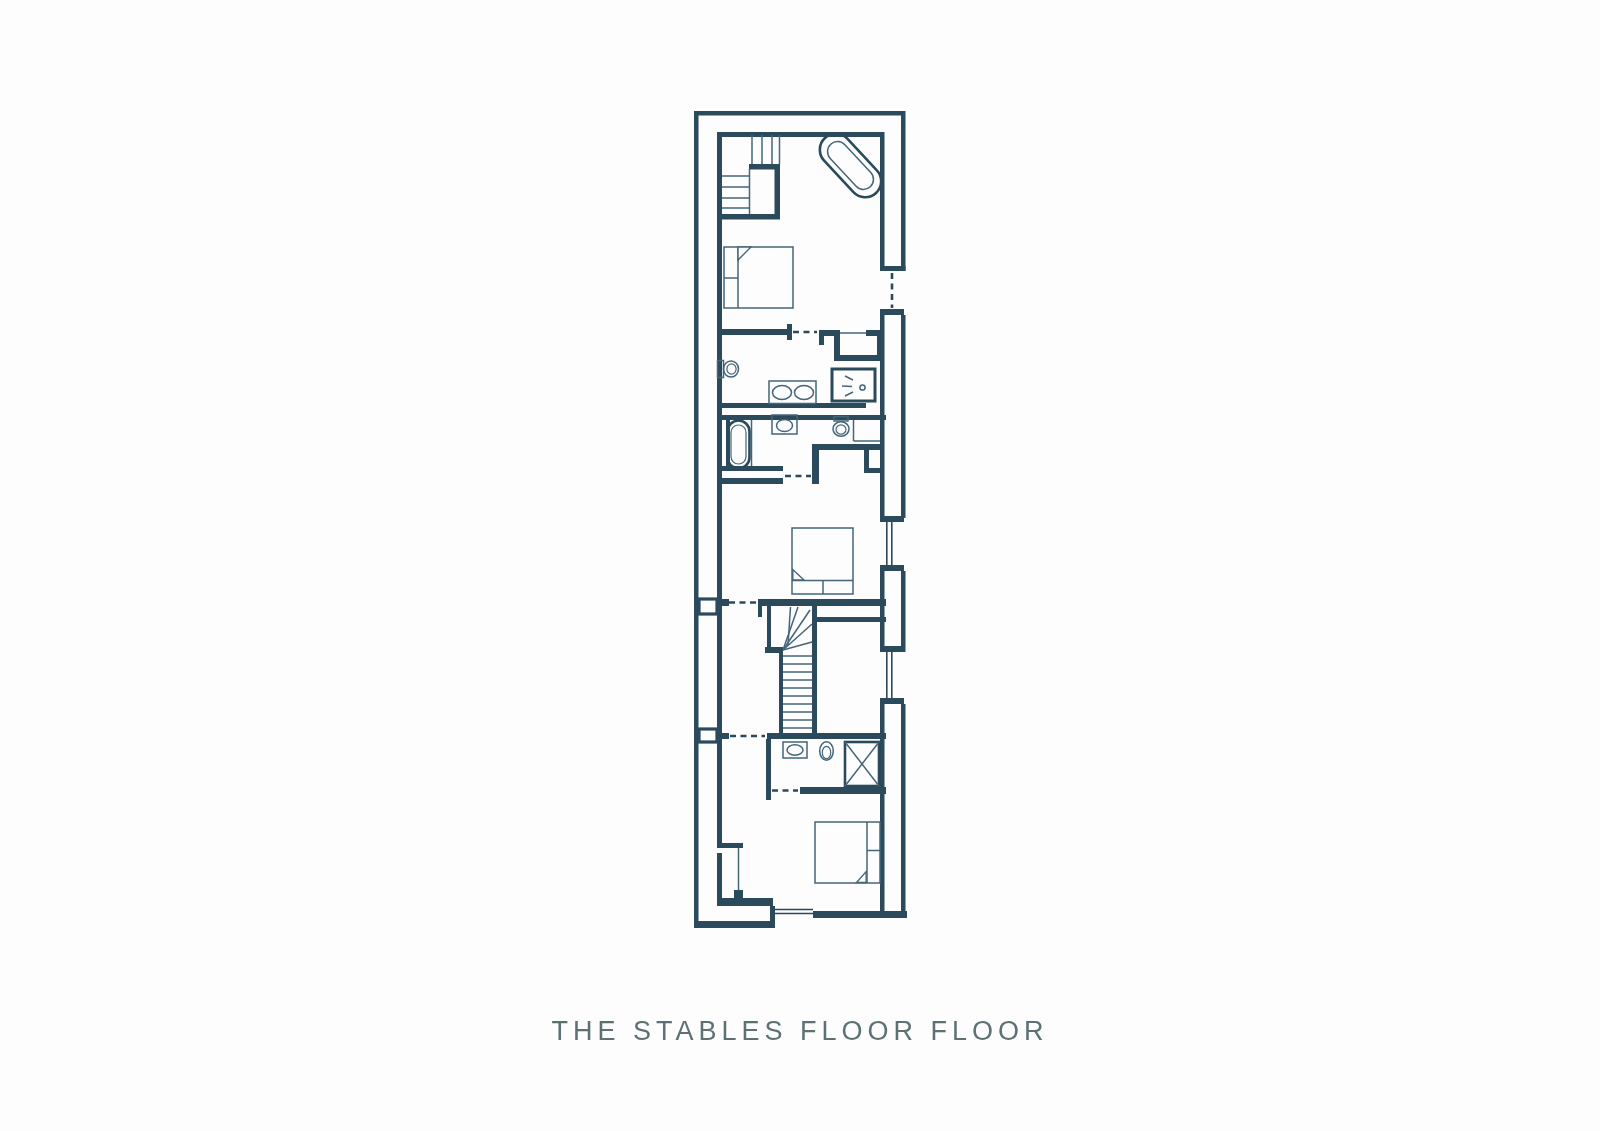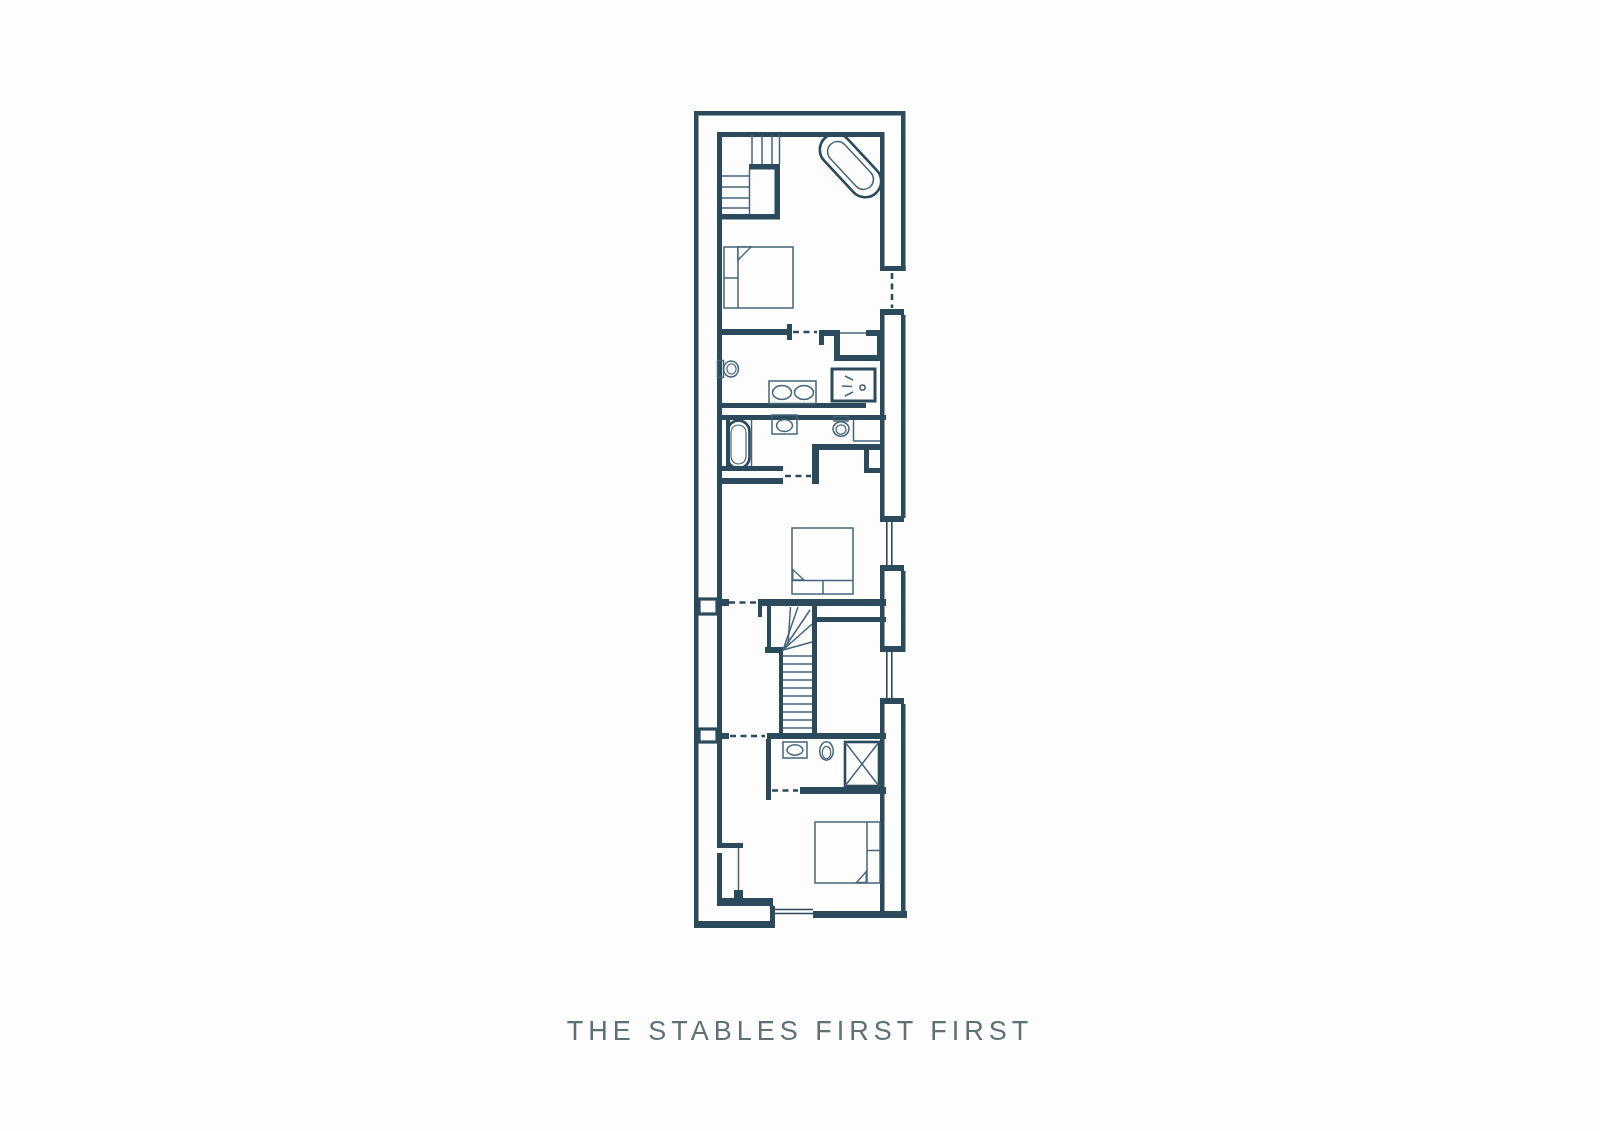--- a/index.html
+++ b/index.html
@@ -255,15 +255,15 @@
       <line class="thin" x1="867" y1="822" x2="867" y2="883"></line>
       <line class="thin" x1="867" y1="850.5" x2="880" y2="850.5"></line>
       <path class="tri" d="M866.2,882.5 L856.5,882.5 L866.2,871.5 Z"></path>
     </g>
     <g>
       <line class="thin" x1="738.5" y1="848" x2="738.5" y2="890"></line>
     </g>
 
   </svg>
 
-  <div class="caption">THE STABLES FIRST FIRST</div>
+  <div class="caption">THE STABLES FLOOR FLOOR</div>
 
 </div>
 
 </body></html>

